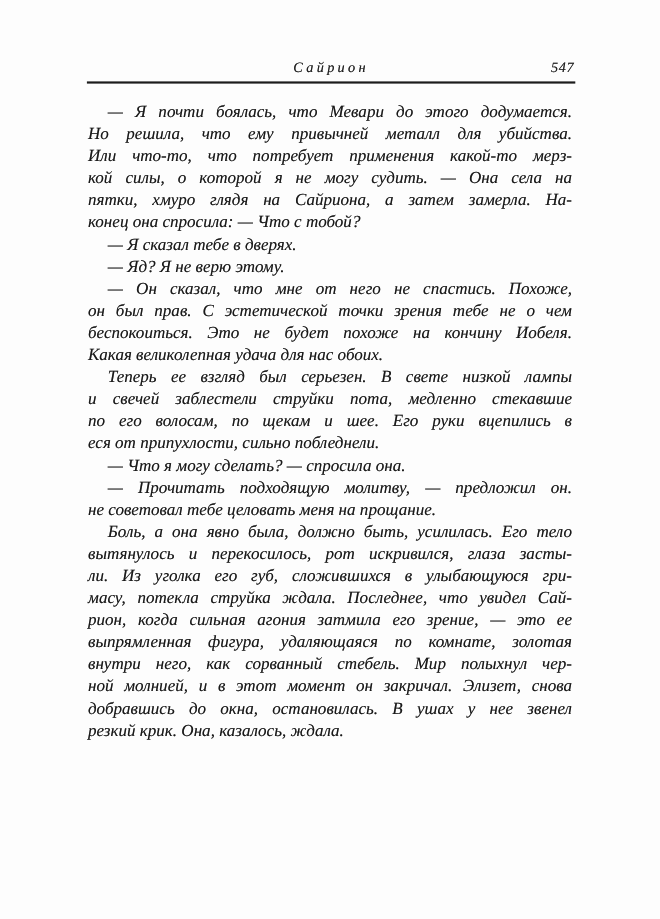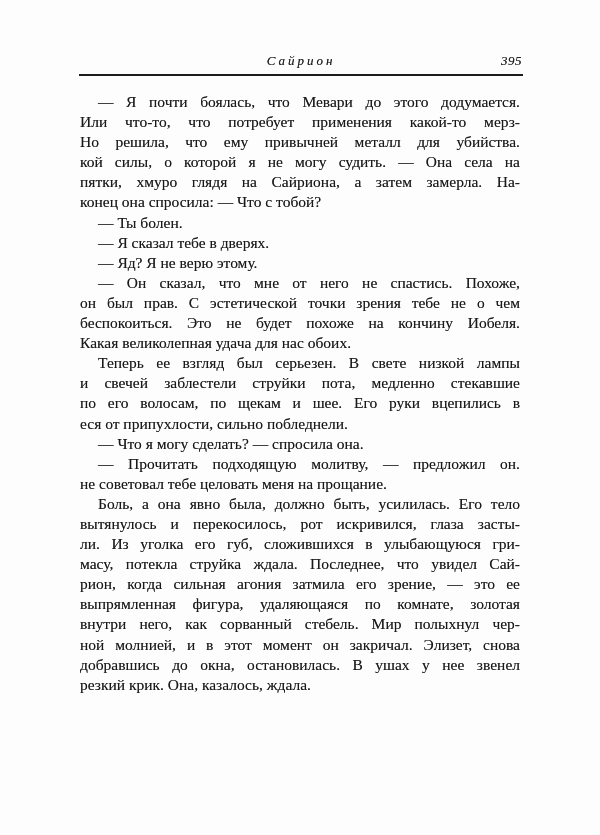--- a/index.html
+++ b/index.html
@@ -56,48 +56,48 @@
     left: 80px;
     width: 440px;
     top: 92px;
     font-size: 15.5px;
     line-height: 20.1px;
     text-shadow: 0 0 0.35px rgba(0,0,0,0.5);
   }
   .line {
     text-align: justify;
     text-align-last: justify;
+    font-style: italic;
   }
   .line.end {
     text-align-last: left;
   }
   .line.start {
     padding-left: 18px;
   }
 </style>
 </head>
 <body>
 
 <div class="page">
 
   <div class="running-header">
     <div class="header-title">Сайрион</div>
-    <div class="header-page-number">395</div>
+    <div class="header-page-number">547</div>
   </div>
 
   <div class="header-rule"></div>
 
   <div class="body-text">
       <div class="line start">— Я почти боялась, что Мевари до этого додумается.</div>
+      <div class="line">Но решила, что ему привычней металл для убийства.</div>
       <div class="line">Или что-то, что потребует применения какой-то мерз-</div>
-      <div class="line">Но решила, что ему привычней металл для убийства.</div>
       <div class="line">кой силы, о которой я не могу судить. — Она села на</div>
       <div class="line">пятки, хмуро глядя на Сайриона, а затем замерла. На-</div>
       <div class="line end">конец она спросила: — Что с тобой?</div>
-      <div class="line start end">— Ты болен.</div>
       <div class="line start end">— Я сказал тебе в дверях.</div>
       <div class="line start end">— Яд? Я не верю этому.</div>
       <div class="line start">— Он сказал, что мне от него не спастись. Похоже,</div>
       <div class="line">он был прав. С эстетической точки зрения тебе не о чем</div>
       <div class="line">беспокоиться. Это не будет похоже на кончину Иобеля.</div>
       <div class="line end">Какая великолепная удача для нас обоих.</div>
       <div class="line start">Теперь ее взгляд был серьезен. В свете низкой лампы</div>
       <div class="line">и свечей заблестели струйки пота, медленно стекавшие</div>
       <div class="line">по его волосам, по щекам и шее. Его руки вцепились в</div>
       <div class="line end">еся от припухлости, сильно побледнели.</div>

